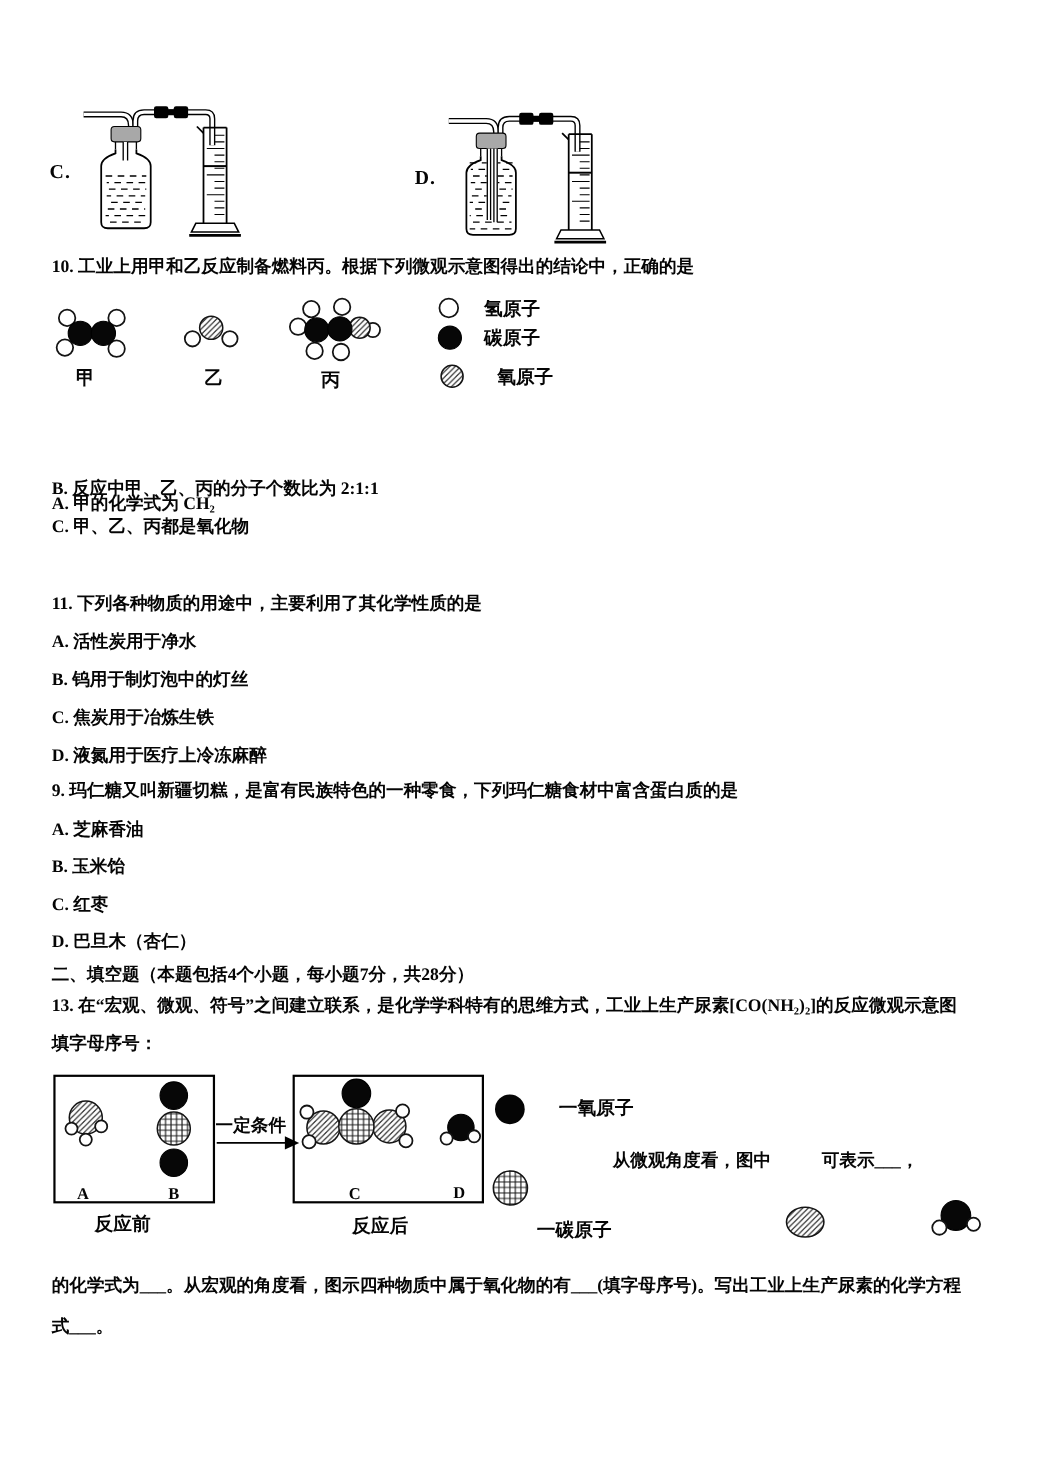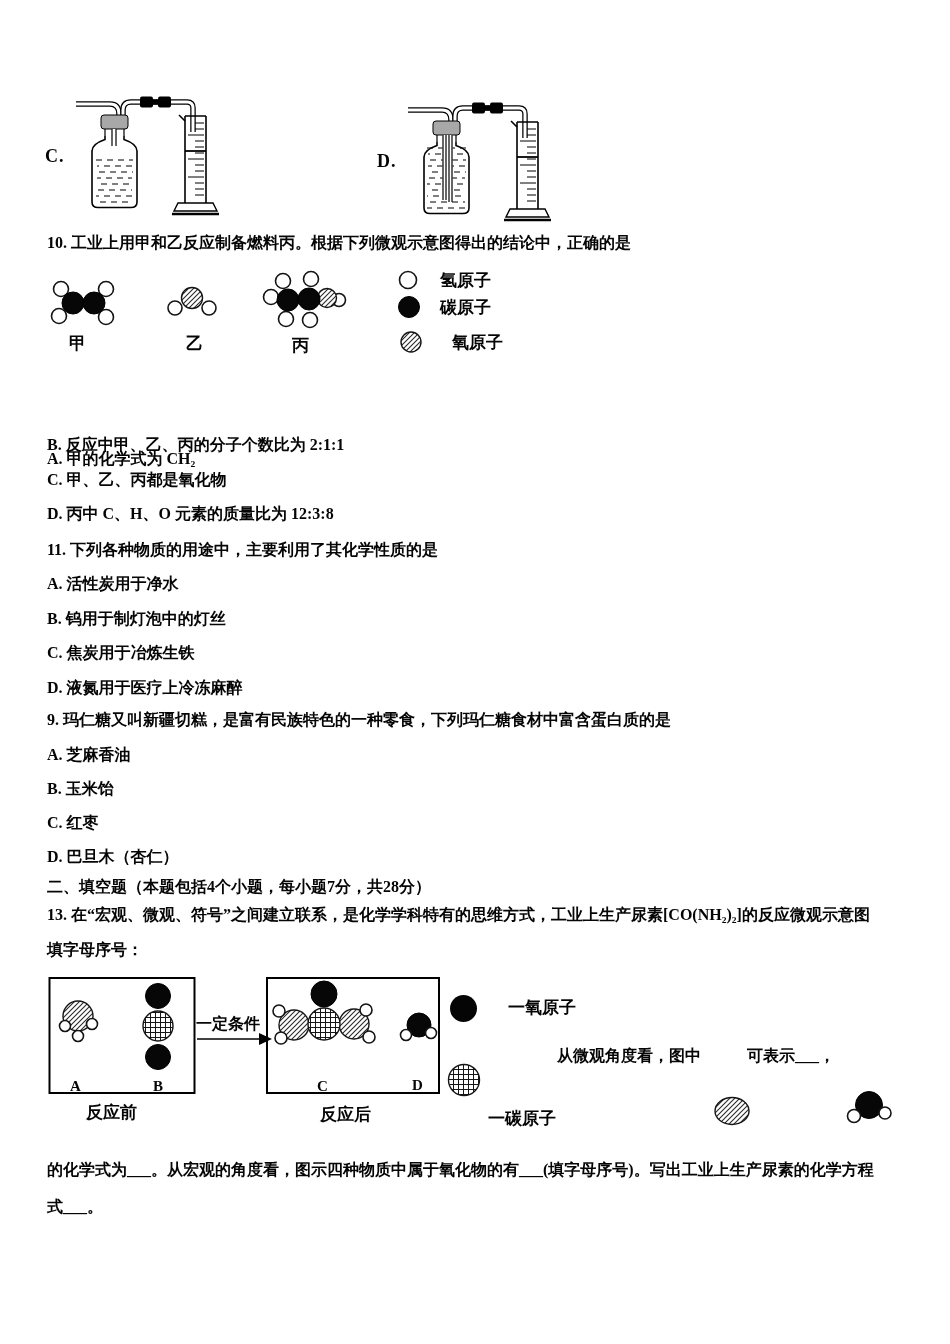--- a/index.html
+++ b/index.html
@@ -157,21 +157,20 @@
   <span class="txt fs17" style="left:186px;top:334px;">乙</span>
   <span class="txt fs17" style="left:292px;top:336px;">丙</span>
 
   <span class="txt fs17" style="left:440px;top:271px;">氢原子</span>
   <span class="txt fs17" style="left:440px;top:298px;">碳原子</span>
   <span class="txt fs17" style="left:452px;top:333px;">氧原子</span>
 
   <div class="txt" style="left:47px;top:401px;margin-top:48px;">A. 甲的化学式为 CH₂</div>
   <div class="txt" style="left:47px;top:435px;">B. 反应中甲、乙、丙的分子个数比为 2:1:1</div>
   <div class="txt" style="left:47px;top:470px;">C. 甲、乙、丙都是氧化物</div>
-  <div class="txt" style="left:47px;top:504px;">D. 丙中 C、H、O 元素的质量比为 12:3:8</div>
 
   <div class="txt" style="left:47px;top:540px;">11. 下列各种物质的用途中，主要利用了其化学性质的是</div>
   <div class="txt" style="left:47px;top:574px;">A. 活性炭用于净水</div>
   <div class="txt" style="left:47px;top:609px;">B. 钨用于制灯泡中的灯丝</div>
   <div class="txt" style="left:47px;top:643px;">C. 焦炭用于冶炼生铁</div>
   <div class="txt" style="left:47px;top:678px;">D. 液氮用于医疗上冷冻麻醉</div>
 
   <div class="txt" style="left:47px;top:710px;">9. 玛仁糖又叫新疆切糕，是富有民族特色的一种零食，下列玛仁糖食材中富含蛋白质的是</div>
   <div class="txt" style="left:47px;top:745px;">A. 芝麻香油</div>
   <div class="txt" style="left:47px;top:779px;">B. 玉米饴</div>

